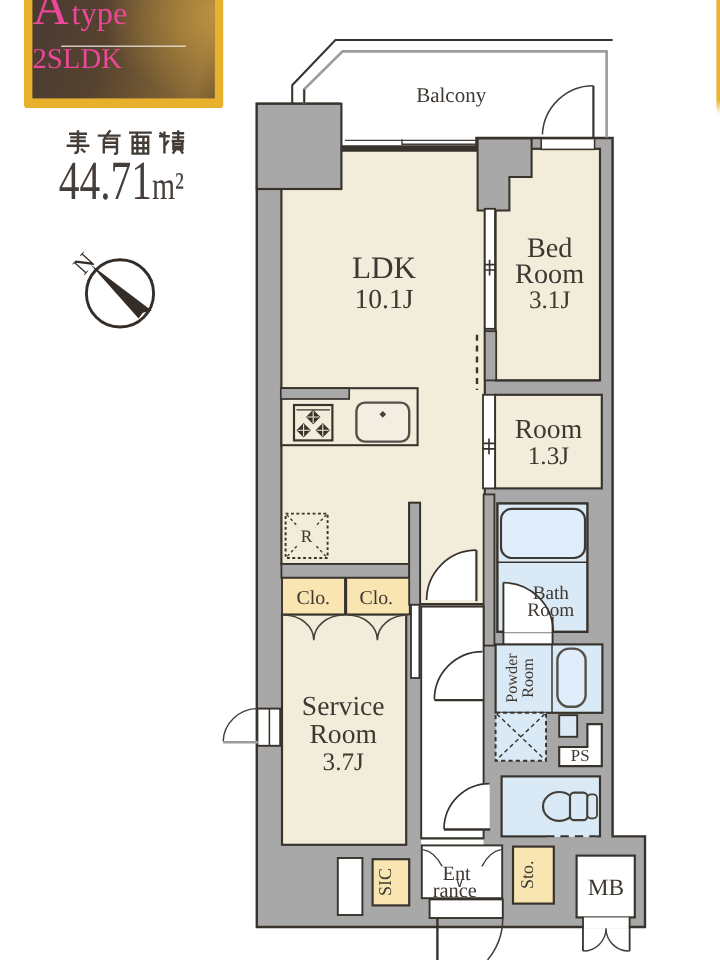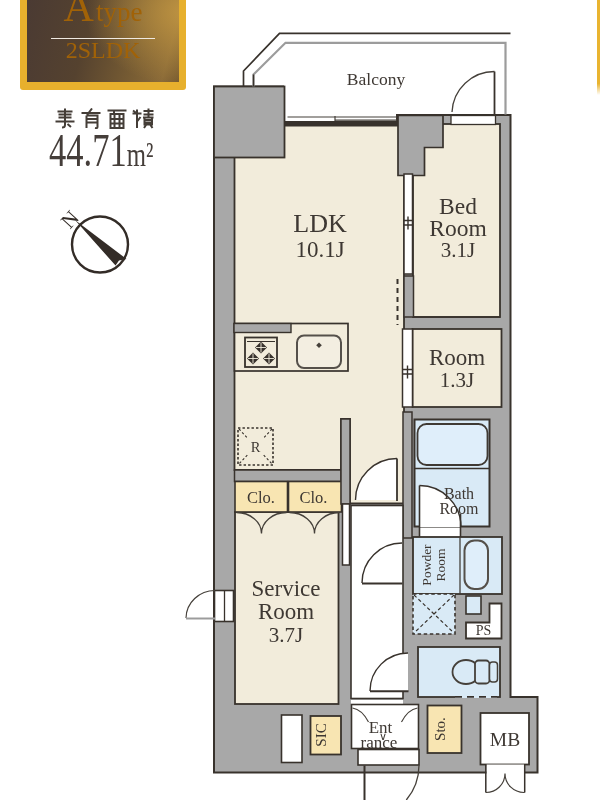--- a/index.html
+++ b/index.html
@@ -9,21 +9,21 @@
 </head>
 <body>
 <div id="page">
 
 <div class="abs" style="left:596.5px;top:0;width:3.5px;height:95px;background:linear-gradient(to bottom,#e9b430 0%,#e9b430 88%,rgba(233,180,48,0) 100%);"></div>
 
 <div class="abs" style="left:20px;top:-8px;width:166px;height:98px;background:#e7b02d;border-radius:3px;"></div>
 <div class="abs" style="left:27px;top:-8px;width:152px;height:90px;background:
 radial-gradient(ellipse 130px 95px at 105% 22%, rgba(196,152,66,0.9) 0%, rgba(196,152,66,0) 78%),
 linear-gradient(105deg,#4a3a33 0%, #55422f 40%, #775c33 72%, #8a6a38 90%, #75592f 100%);"></div>
-<div class="abs" style="left:27px;top:0px;width:152px;height:82px;color:#a16207;text-align:center;">
+<div class="abs" style="left:27px;top:0px;width:152px;height:82px;color:#ec4899;text-align:left;">
   <div style="position:absolute;left:0;top:-17px;width:100%;font-size:42px;">A<span style="font-size:27px;"> type</span></div>
   <div style="position:absolute;left:24px;top:37.5px;width:104px;height:1.6px;background:#efe9e1;"></div>
   <div style="position:absolute;left:0;top:37px;width:100%;font-size:24px;letter-spacing:0px;">2SLDK</div>
 </div>
 
 <svg class="abs" style="left:54px;top:108px;" width="100" height="22" viewBox="0 0 100 22">
 <g stroke="#443d37" stroke-width="2" fill="none">
 
 <path d="M3.5,3.5 H18.5 M11,0.5 V13.5 M4.5,6.5 H17.5 M4.5,9.5 H17.5 M1.5,13.5 H20.5 M11,13.5 V17 Q11,19.5 8,19.5 M13.5,16 L17,19"></path>
 

